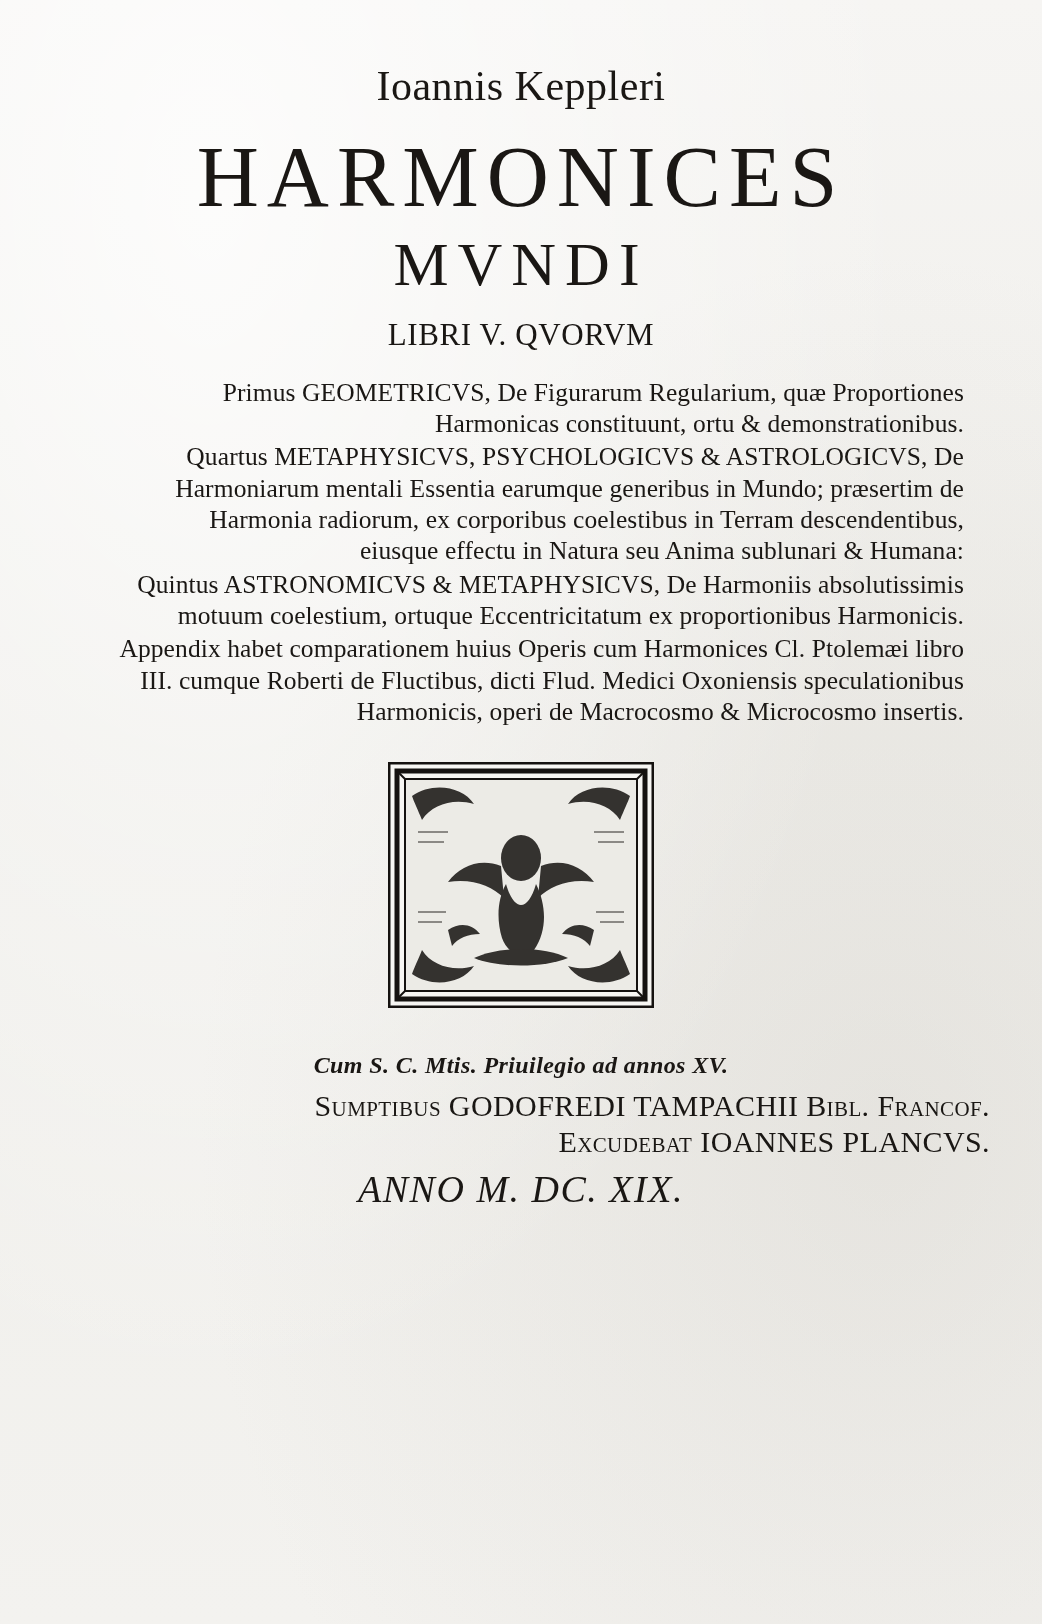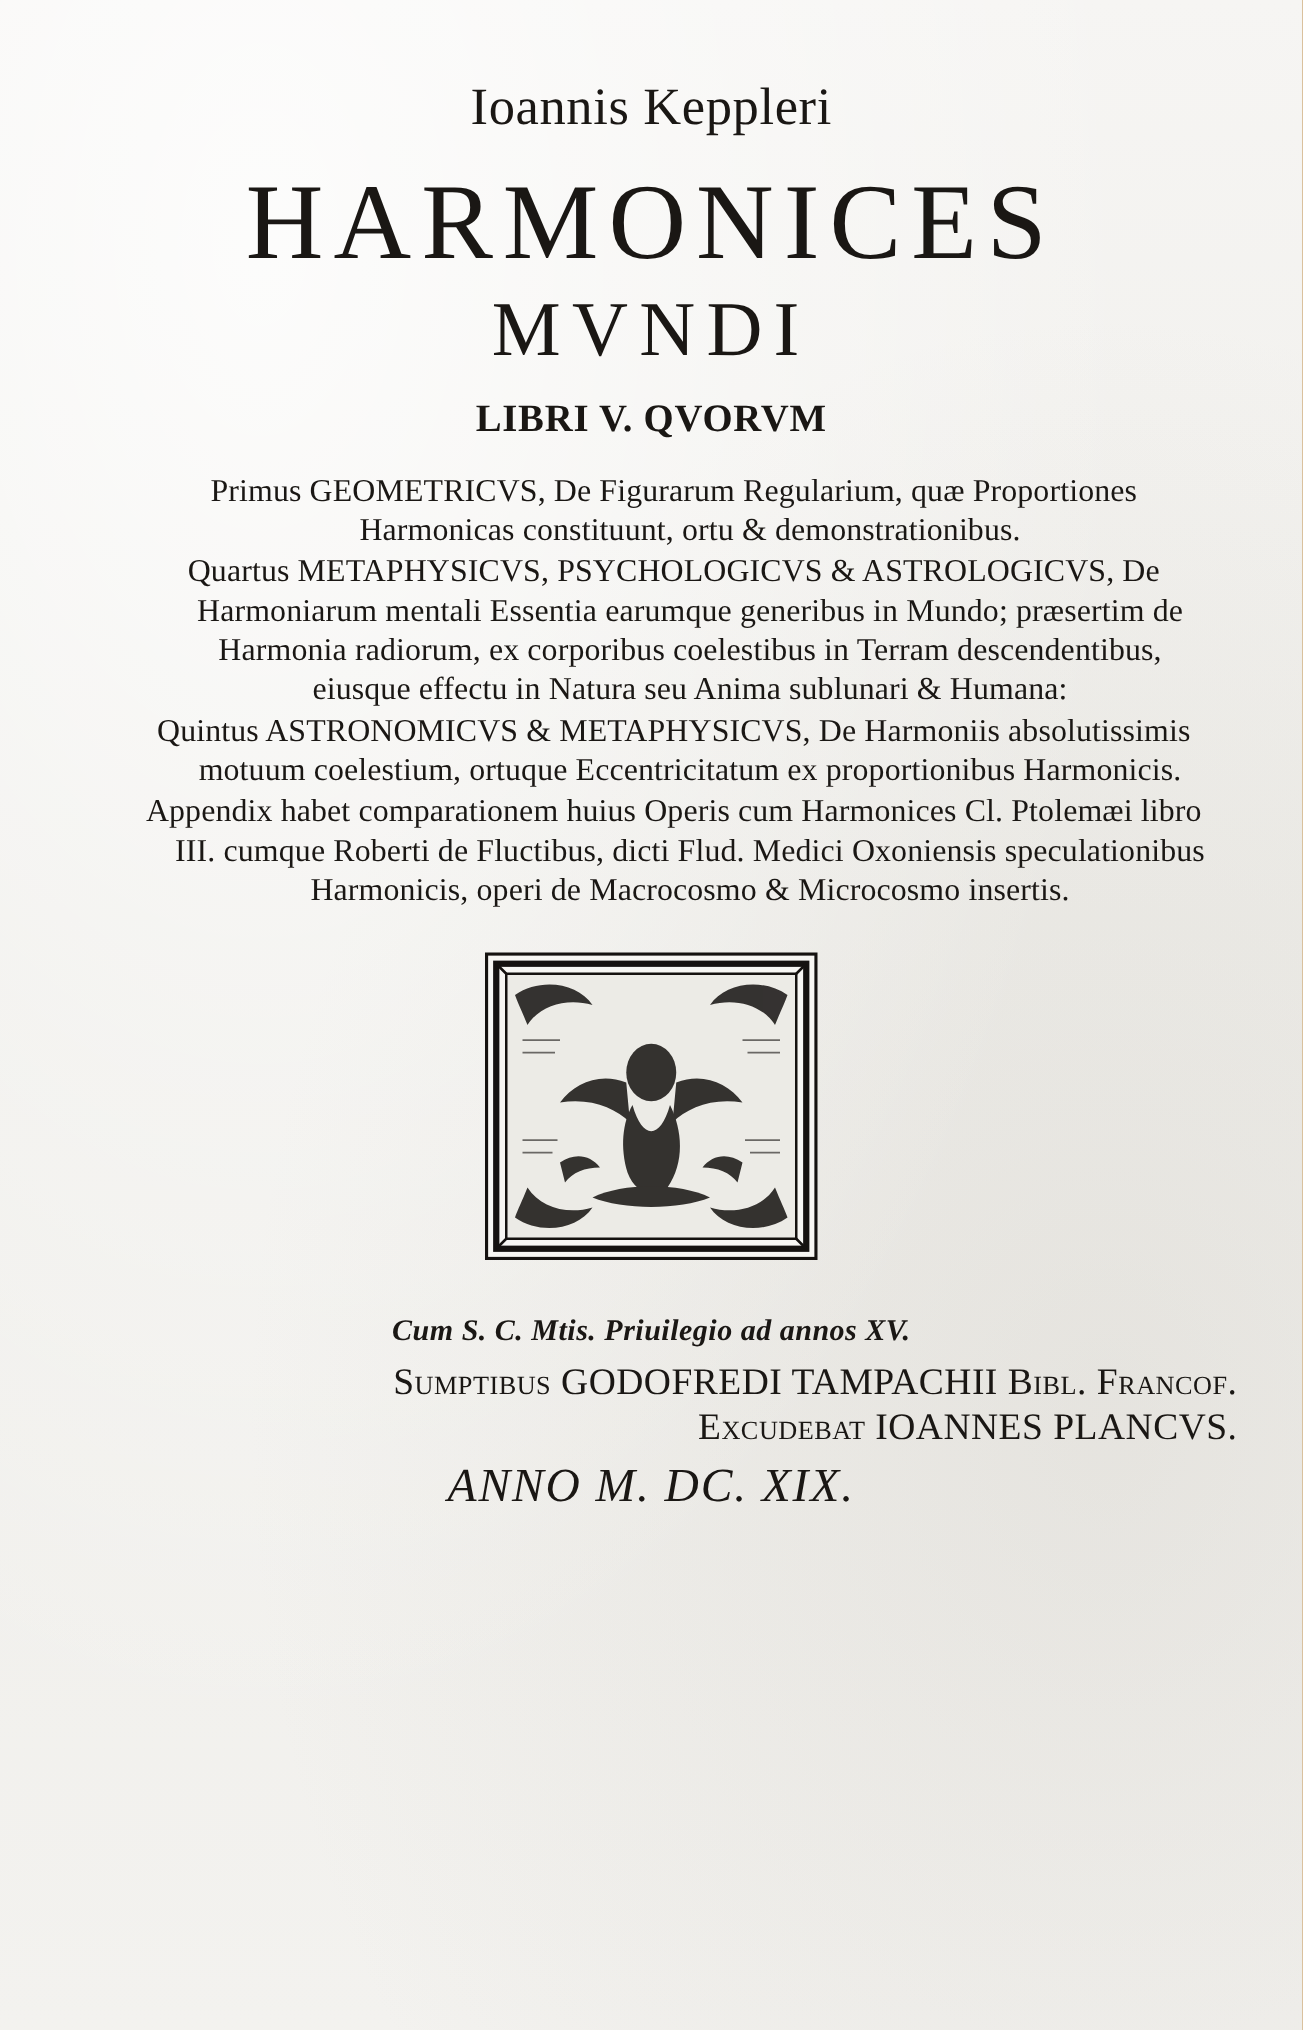--- a/index.html
+++ b/index.html
@@ -4,21 +4,21 @@
 <style>
   html, body {
     margin: 0;
     padding: 0;
     background: #ffffff;
   }
   .page {
     position: relative;
     width: 1042px;
     height: 1624px;
-    background: #a16207;
+    background: #84cc16;
     overflow: hidden;
     font-family: "Liberation Serif", serif;
     color: #1a1714;
   }
   
   .page::before {
     content: "";
     position: absolute;
     inset: 0;
     background:
@@ -55,35 +55,34 @@
     letter-spacing: 9px;
     margin-top: 14px;
     line-height: 1;
     font-family: "Liberation Serif", serif;
   }
   .libri {
     text-align: center;
     font-size: 31px;
     letter-spacing: 3px;
     margin-top: 22px;
-    font-weight: bold;
   }
 
   .body-block {
     margin-top: 24px;
     padding-left: 62px;
     padding-right: 26px;
   }
   .para {
     font-size: 25.5px;
     line-height: 1.23;
     text-indent: -26px;
     padding-left: 26px;
     margin-bottom: 2px;
-    text-align: center;
+    text-align: right;
     letter-spacing: 0.1px;
   }
   .sc {
     font-variant: small-caps;
     letter-spacing: 0.6px;
   }
 
   .ornament-wrap {
     margin-top: 34px;
     display: flex;

